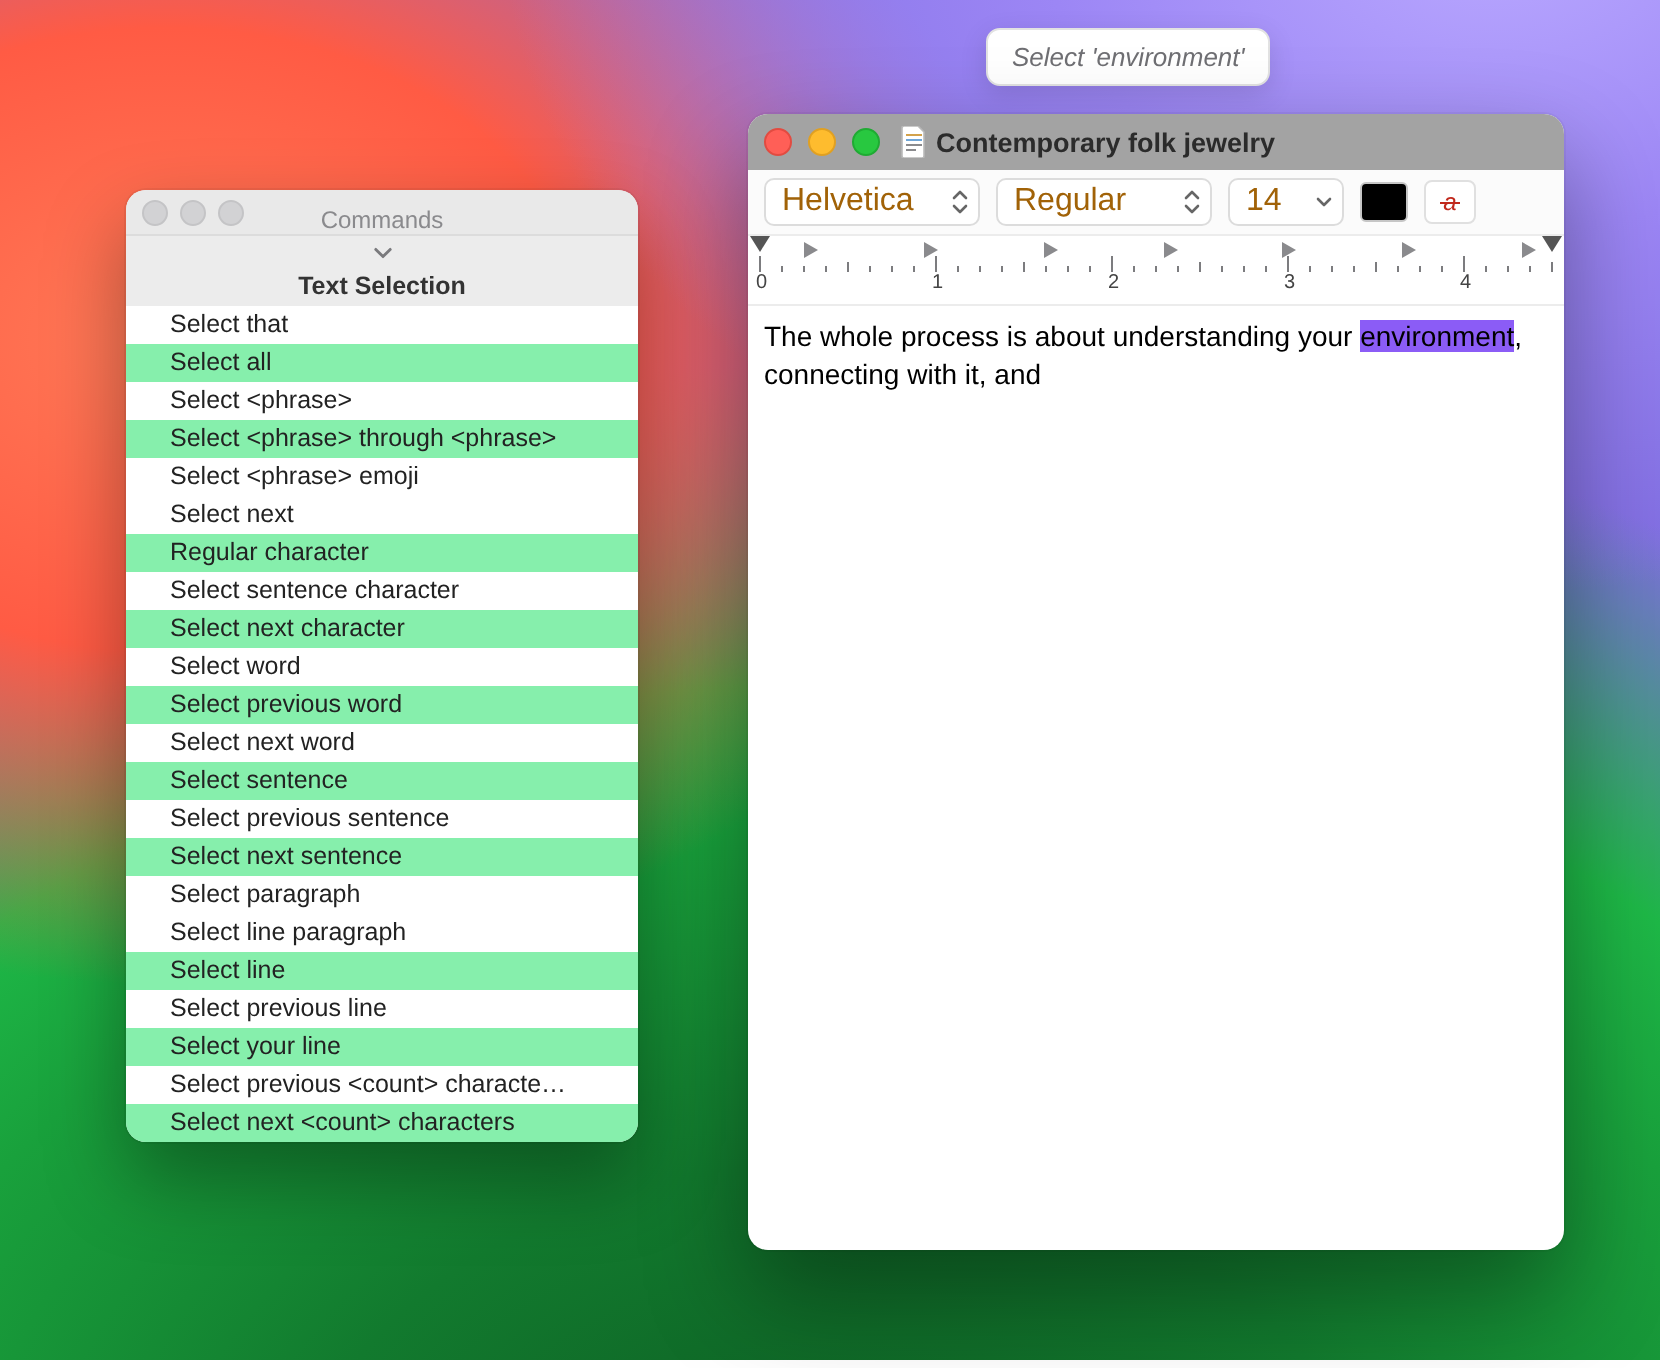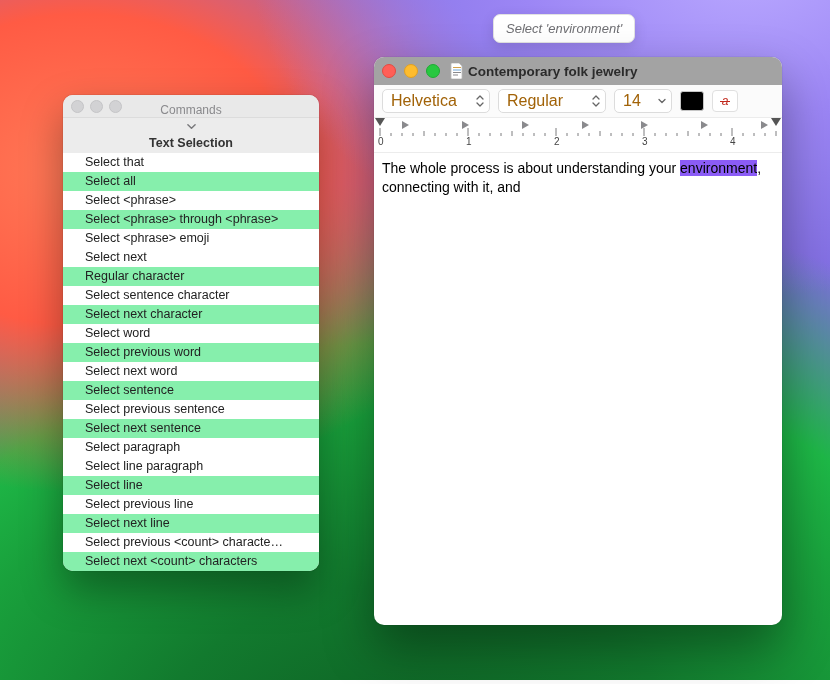--- a/index.html
+++ b/index.html
@@ -281,21 +281,21 @@
         <div class="cmd-row plain">Select word</div>
         <div class="cmd-row stripe">Select previous word</div>
         <div class="cmd-row plain">Select next word</div>
         <div class="cmd-row stripe">Select sentence</div>
         <div class="cmd-row plain">Select previous sentence</div>
         <div class="cmd-row stripe">Select next sentence</div>
         <div class="cmd-row plain">Select paragraph</div>
         <div class="cmd-row plain">Select line paragraph</div>
         <div class="cmd-row stripe">Select line</div>
         <div class="cmd-row plain">Select previous line</div>
-        <div class="cmd-row stripe">Select next line</div>
+        <div class="cmd-row stripe">Select your line</div>
         <div class="cmd-row plain">Select previous &lt;count&gt; characte…</div>
         <div class="cmd-row stripe">Select next &lt;count&gt; characters</div>
       </div>
   </div>
 
   <div class="editor-window">
     <div class="editor-titlebar">
       <div class="traffic">
         <div class="tl close"></div>
         <div class="tl min"></div>

